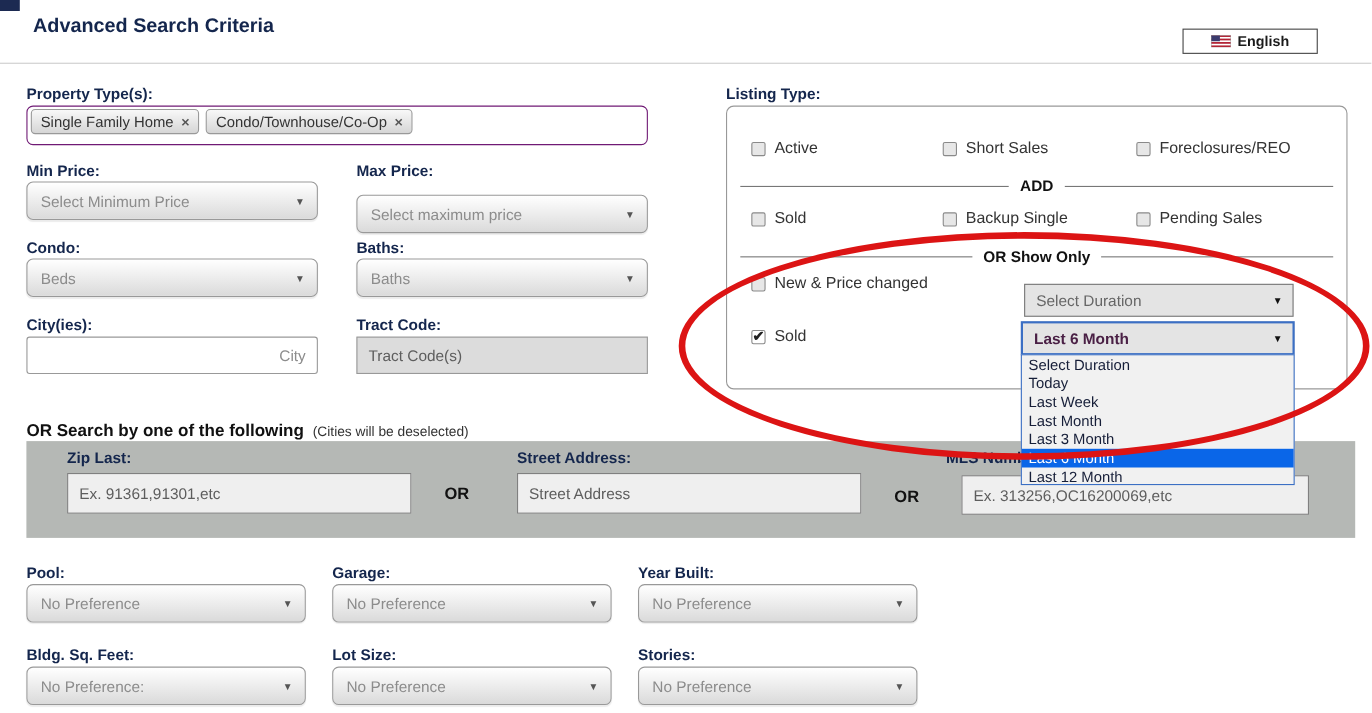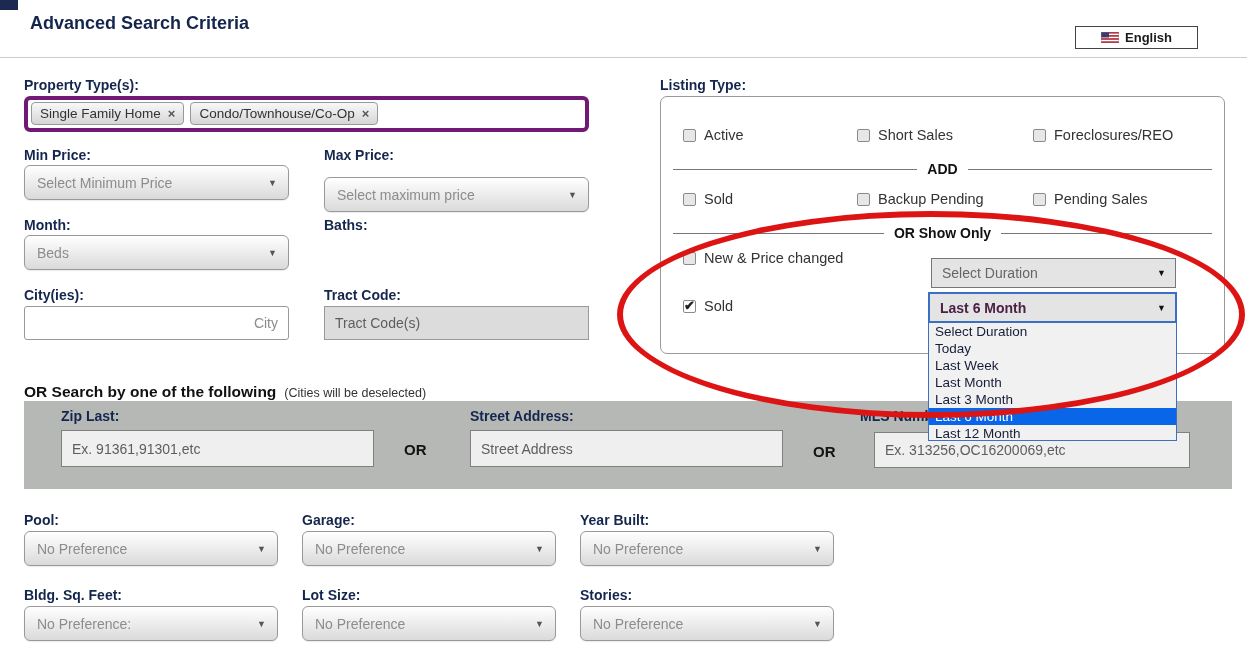--- a/index.html
+++ b/index.html
@@ -54,21 +54,21 @@
   }
   .tinput::placeholder { color:#8c8c8c; opacity:1; }
   .tinput.grayed { background:#dcdcdc; border:1px solid #999; }
   .tinput.grayed::placeholder { color:#5d5d5d; }
   .tinput.bandinput { background:#efefef; border:1px solid #808080; }
   .tinput.bandinput::placeholder { color:#5d5d5d; }
 
   
   #tagbox {
     left:24px; top:96px; width:565px; height:36px; background:#fff;
-    border:4px solid #701a75; border-radius:6px; display:flex; align-items:flex-start;
+    border:1px solid #701a75; border-radius:6px; display:flex; align-items:flex-start;
     gap:6px; padding:2px 3px;
   }
   .tag {
     border:1px solid #999; border-radius:4px; background:linear-gradient(#f8f8f8,#d6d6d6);
     display:flex; align-items:center; gap:7px; padding:3px 8px; cursor:default;
     font-size:13.5px; color:#333; white-space:nowrap;
   }
   .tag .x { font-weight:bold; color:#555; font-size:13px; cursor:pointer; }
 
   
@@ -156,26 +156,29 @@
   <div class="abs flabel" style="left:24px; top:147px;">Min Price:</div>
   <div class="abs sel" style="left:24px; top:165px; width:265px; height:35px;">
     <span>Select Minimum Price</span>
   </div>
 
   <div class="abs flabel" style="left:324px; top:147px;">Max Price:</div>
   <div class="abs sel" style="left:324px; top:165px; width:265px; height:35px;margin-top:12px;">
     <span>Select maximum price</span>
   </div>
 
-  <div class="abs flabel" style="left:24px; top:217px;">Month:</div>
+  <div class="abs flabel" style="left:24px; top:217px;">Condo:</div>
   <div class="abs sel" style="left:24px; top:235px; width:265px; height:35px;">
     <span>Beds</span>
   </div>
 
   <div class="abs flabel" style="left:324px; top:217px;">Baths:</div>
+  <div class="abs sel" style="left:324px; top:235px; width:265px; height:35px;">
+    <span>Baths</span>
+  </div>
 
   <div class="abs flabel" style="left:24px; top:287px;">City(ies):</div>
   <input class="abs tinput" style="left: 24px; top: 306px; width: 265px; height: 34px; border-radius: 3px; text-align: right;" placeholder="City">
 
   <div class="abs flabel" style="left:324px; top:287px;">Tract Code:</div>
   <input class="abs tinput grayed" style="left: 324px; top: 306px; width: 265px; height: 34px;" placeholder="Tract Code(s)">
 
   <div class="abs flabel" style="left:660px; top:77px;">Listing Type:</div>
   <div class="abs" id="listing-panel">
 
@@ -197,21 +200,21 @@
       <span class="dtext">ADD</span>
       <span class="line"></span>
     </div>
 
     <div class="cbrow" style="left:22px; top:94px;">
       <span class="checkbox"></span>
       <span class="cblabel">Sold</span>
     </div>
     <div class="cbrow" style="left:196px; top:94px;">
       <span class="checkbox"></span>
-      <span class="cblabel">Backup Pending</span>
+      <span class="cblabel">Backup Single</span>
     </div>
     <div class="cbrow" style="left:372px; top:94px;">
       <span class="checkbox"></span>
       <span class="cblabel">Pending Sales</span>
     </div>
 
     <div class="pdivider" style="top:128px;">
       <span class="line"></span>
       <span class="dtext">OR Show Only</span>
       <span class="line"></span>

